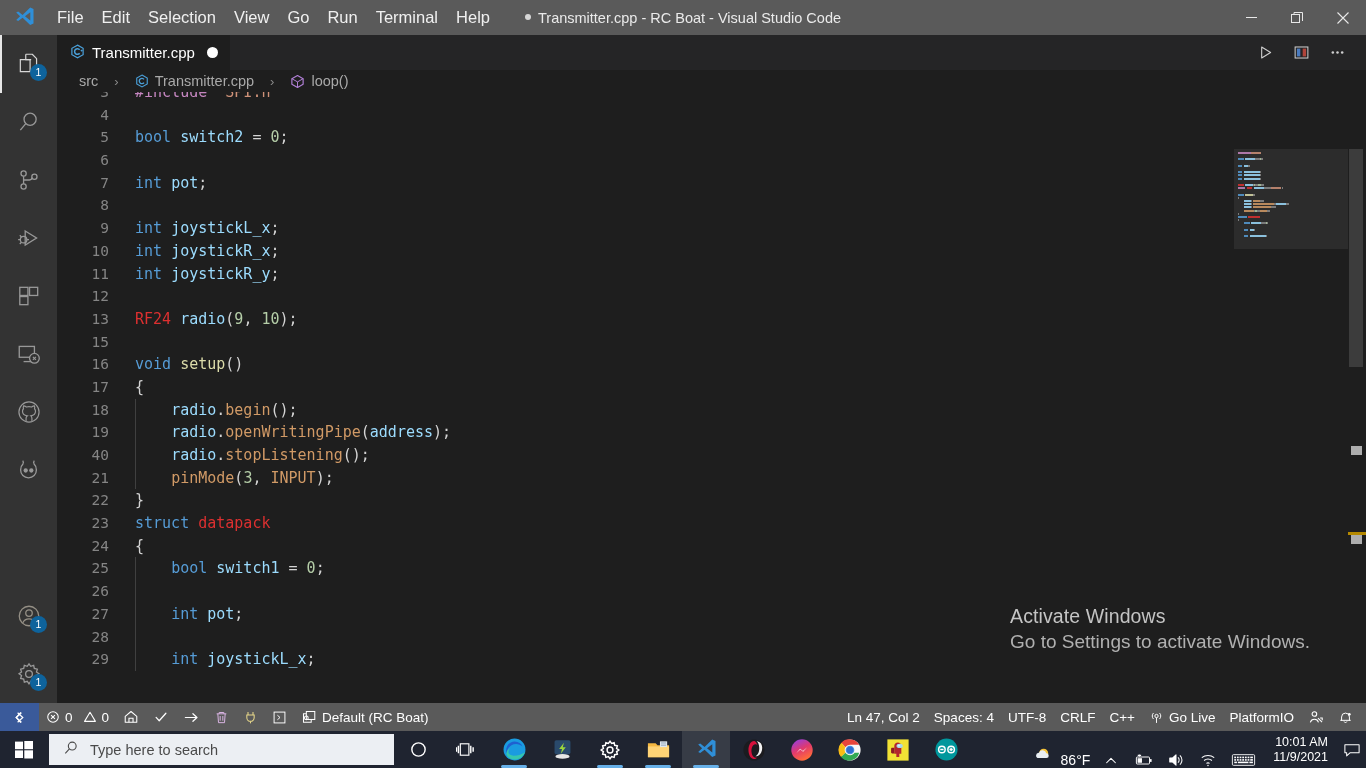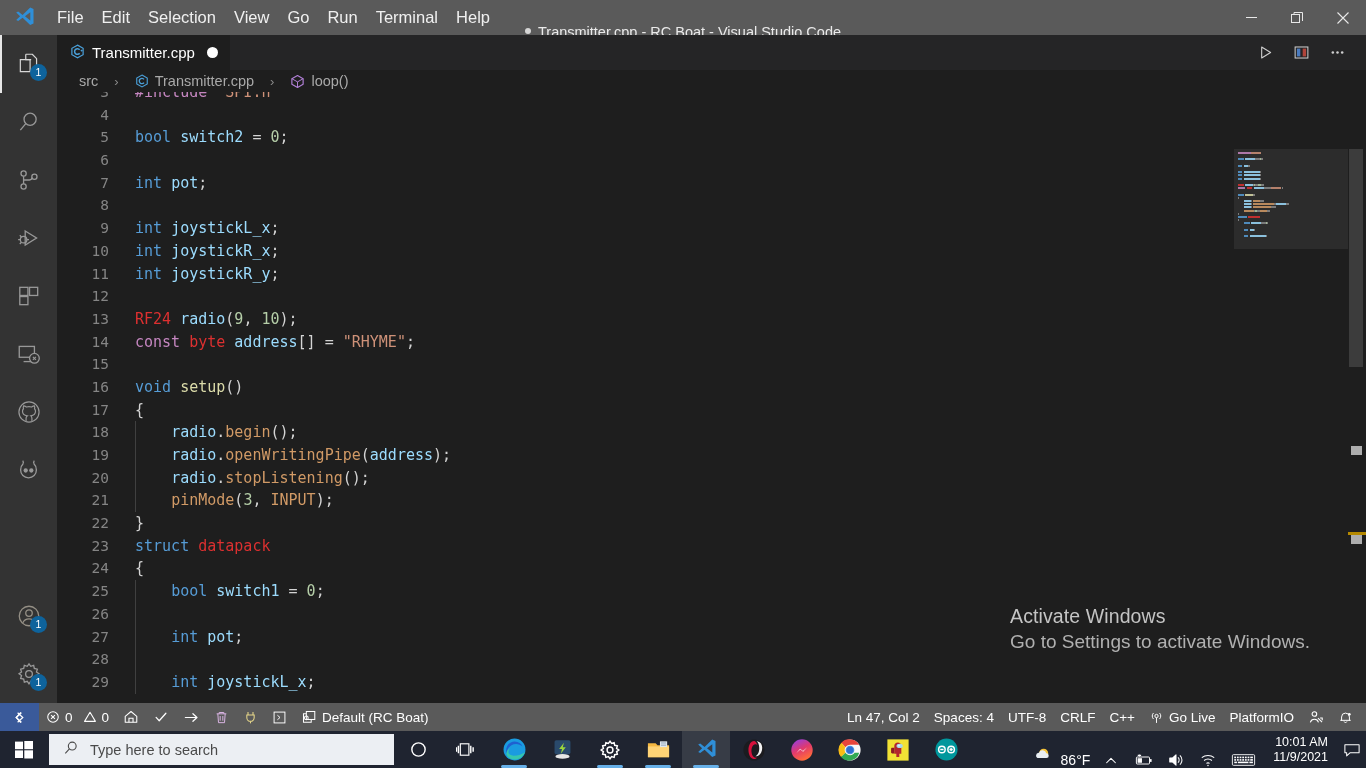--- a/index.html
+++ b/index.html
@@ -21,21 +21,21 @@
   }
   .vscode-logo { width: 48px; height: 35px; display: flex; align-items: center; justify-content: center; }
   .menu { display: flex; align-items: center; height: 45px; }
   .menu-item {
     padding: 0 9px; height: 35px; line-height: 35px;
     font-size: 16.5px; color: #f0f0f0; cursor: default; white-space: nowrap;
   }
   .title-center {
     position: absolute; left: 0; right: 0; top: 0; height: 35px;
     display: flex; align-items: center; justify-content: center;
-    font-size: 14.5px; color: #eaeaea; pointer-events: none; margin-top: 14px;
+    font-size: 14.5px; color: #eaeaea; pointer-events: none;
   }
   .title-dirty-dot {
     display: inline-block; width: 6px; height: 6px; border-radius: 50%;
     background: #d6d6d6; margin-right: 7px; position: relative; top: -1px;
   }
   .win-ctrls { position: absolute; right: 0; top: 0; height: 35px; display: flex; }
   .win-btn {
     width: 46px; height: 35px; display: flex; align-items: center; justify-content: center;
     cursor: default;
   }
@@ -413,27 +413,26 @@
             <div class="cl"><div class="ln">4</div><div class="ct"></div></div>
             <div class="cl"><div class="ln">5</div><div class="ct"><span class="k">bool</span><span class="op"> </span><span class="var">switch2</span><span class="op"> = </span><span class="num">0</span><span class="op">;</span></div></div>
             <div class="cl"><div class="ln">6</div><div class="ct"></div></div>
             <div class="cl"><div class="ln">7</div><div class="ct"><span class="k">int</span><span class="op"> </span><span class="var">pot</span><span class="op">;</span></div></div>
             <div class="cl"><div class="ln">8</div><div class="ct"></div></div>
             <div class="cl"><div class="ln">9</div><div class="ct"><span class="k">int</span><span class="op"> </span><span class="var">joystickL_x</span><span class="op">;</span></div></div>
             <div class="cl"><div class="ln">10</div><div class="ct"><span class="k">int</span><span class="op"> </span><span class="var">joystickR_x</span><span class="op">;</span></div></div>
             <div class="cl"><div class="ln">11</div><div class="ct"><span class="k">int</span><span class="op"> </span><span class="var">joystickR_y</span><span class="op">;</span></div></div>
             <div class="cl"><div class="ln">12</div><div class="ct"></div></div>
             <div class="cl"><div class="ln">13</div><div class="ct"><span class="red">RF24</span><span class="op"> </span><span class="var">radio</span><span class="op">(</span><span class="num">9</span><span class="op">, </span><span class="num">10</span><span class="op">);</span></div></div>
-            <div class="cl"><div class="ln">14</div><div class="ct"><span class="kw">const</span><span class="op"> </span><span class="red">byte</span><span class="op"> </span><span class="var">address</span><span class="op">[] = </span><span class="str">"RHYME"</span><span class="op">;</span></div></div>
             <div class="cl"><div class="ln">15</div><div class="ct"></div></div>
             <div class="cl"><div class="ln">16</div><div class="ct"><span class="k">void</span><span class="op"> </span><span class="fn">setup</span><span class="op">()</span></div></div>
             <div class="cl"><div class="ln">17</div><div class="ct"><span class="op">{</span></div></div>
             <div class="cl"><div class="ln">18</div><div class="ct"><span class="indent-guide" style="left: 0px;"></span><span class="op">    </span><span class="var">radio</span><span class="op">.</span><span class="fno">begin</span><span class="op">();</span></div></div>
             <div class="cl"><div class="ln">19</div><div class="ct"><span class="indent-guide" style="left: 0px;"></span><span class="op">    </span><span class="var">radio</span><span class="op">.</span><span class="fno">openWritingPipe</span><span class="op">(</span><span class="var">address</span><span class="op">);</span></div></div>
-            <div class="cl"><div class="ln">20</div><div class="ct"><span class="indent-guide" style="left: 0px;"></span><span class="op">    </span><span class="var">radio</span><span class="op">.</span><span class="fno">stopListening</span><span class="op">();</span></div></div>
+            <div class="cl"><div class="ln">40</div><div class="ct"><span class="indent-guide" style="left: 0px;"></span><span class="op">    </span><span class="var">radio</span><span class="op">.</span><span class="fno">stopListening</span><span class="op">();</span></div></div>
             <div class="cl"><div class="ln">21</div><div class="ct"><span class="indent-guide" style="left: 0px;"></span><span class="op">    </span><span class="fno">pinMode</span><span class="op">(</span><span class="num">3</span><span class="op">, </span><span class="fno">INPUT</span><span class="op">);</span></div></div>
             <div class="cl"><div class="ln">22</div><div class="ct"><span class="op">}</span></div></div>
             <div class="cl"><div class="ln">23</div><div class="ct"><span class="k">struct</span><span class="op"> </span><span class="red">datapack</span></div></div>
             <div class="cl"><div class="ln">24</div><div class="ct"><span class="op">{</span></div></div>
             <div class="cl"><div class="ln">25</div><div class="ct"><span class="indent-guide" style="left: 0px;"></span><span class="op">    </span><span class="k">bool</span><span class="op"> </span><span class="var">switch1</span><span class="op"> = </span><span class="num">0</span><span class="op">;</span></div></div>
             <div class="cl"><div class="ln">26</div><div class="ct"><span class="indent-guide" style="left: 0px;"></span></div></div>
             <div class="cl"><div class="ln">27</div><div class="ct"><span class="indent-guide" style="left: 0px;"></span><span class="op">    </span><span class="k">int</span><span class="op"> </span><span class="var">pot</span><span class="op">;</span></div></div>
             <div class="cl"><div class="ln">28</div><div class="ct"><span class="indent-guide" style="left: 0px;"></span></div></div>
             <div class="cl"><div class="ln">29</div><div class="ct"><span class="indent-guide" style="left: 0px;"></span><span class="op">    </span><span class="k">int</span><span class="op"> </span><span class="var">joystickL_x</span><span class="op">;</span></div></div>
           </div>

